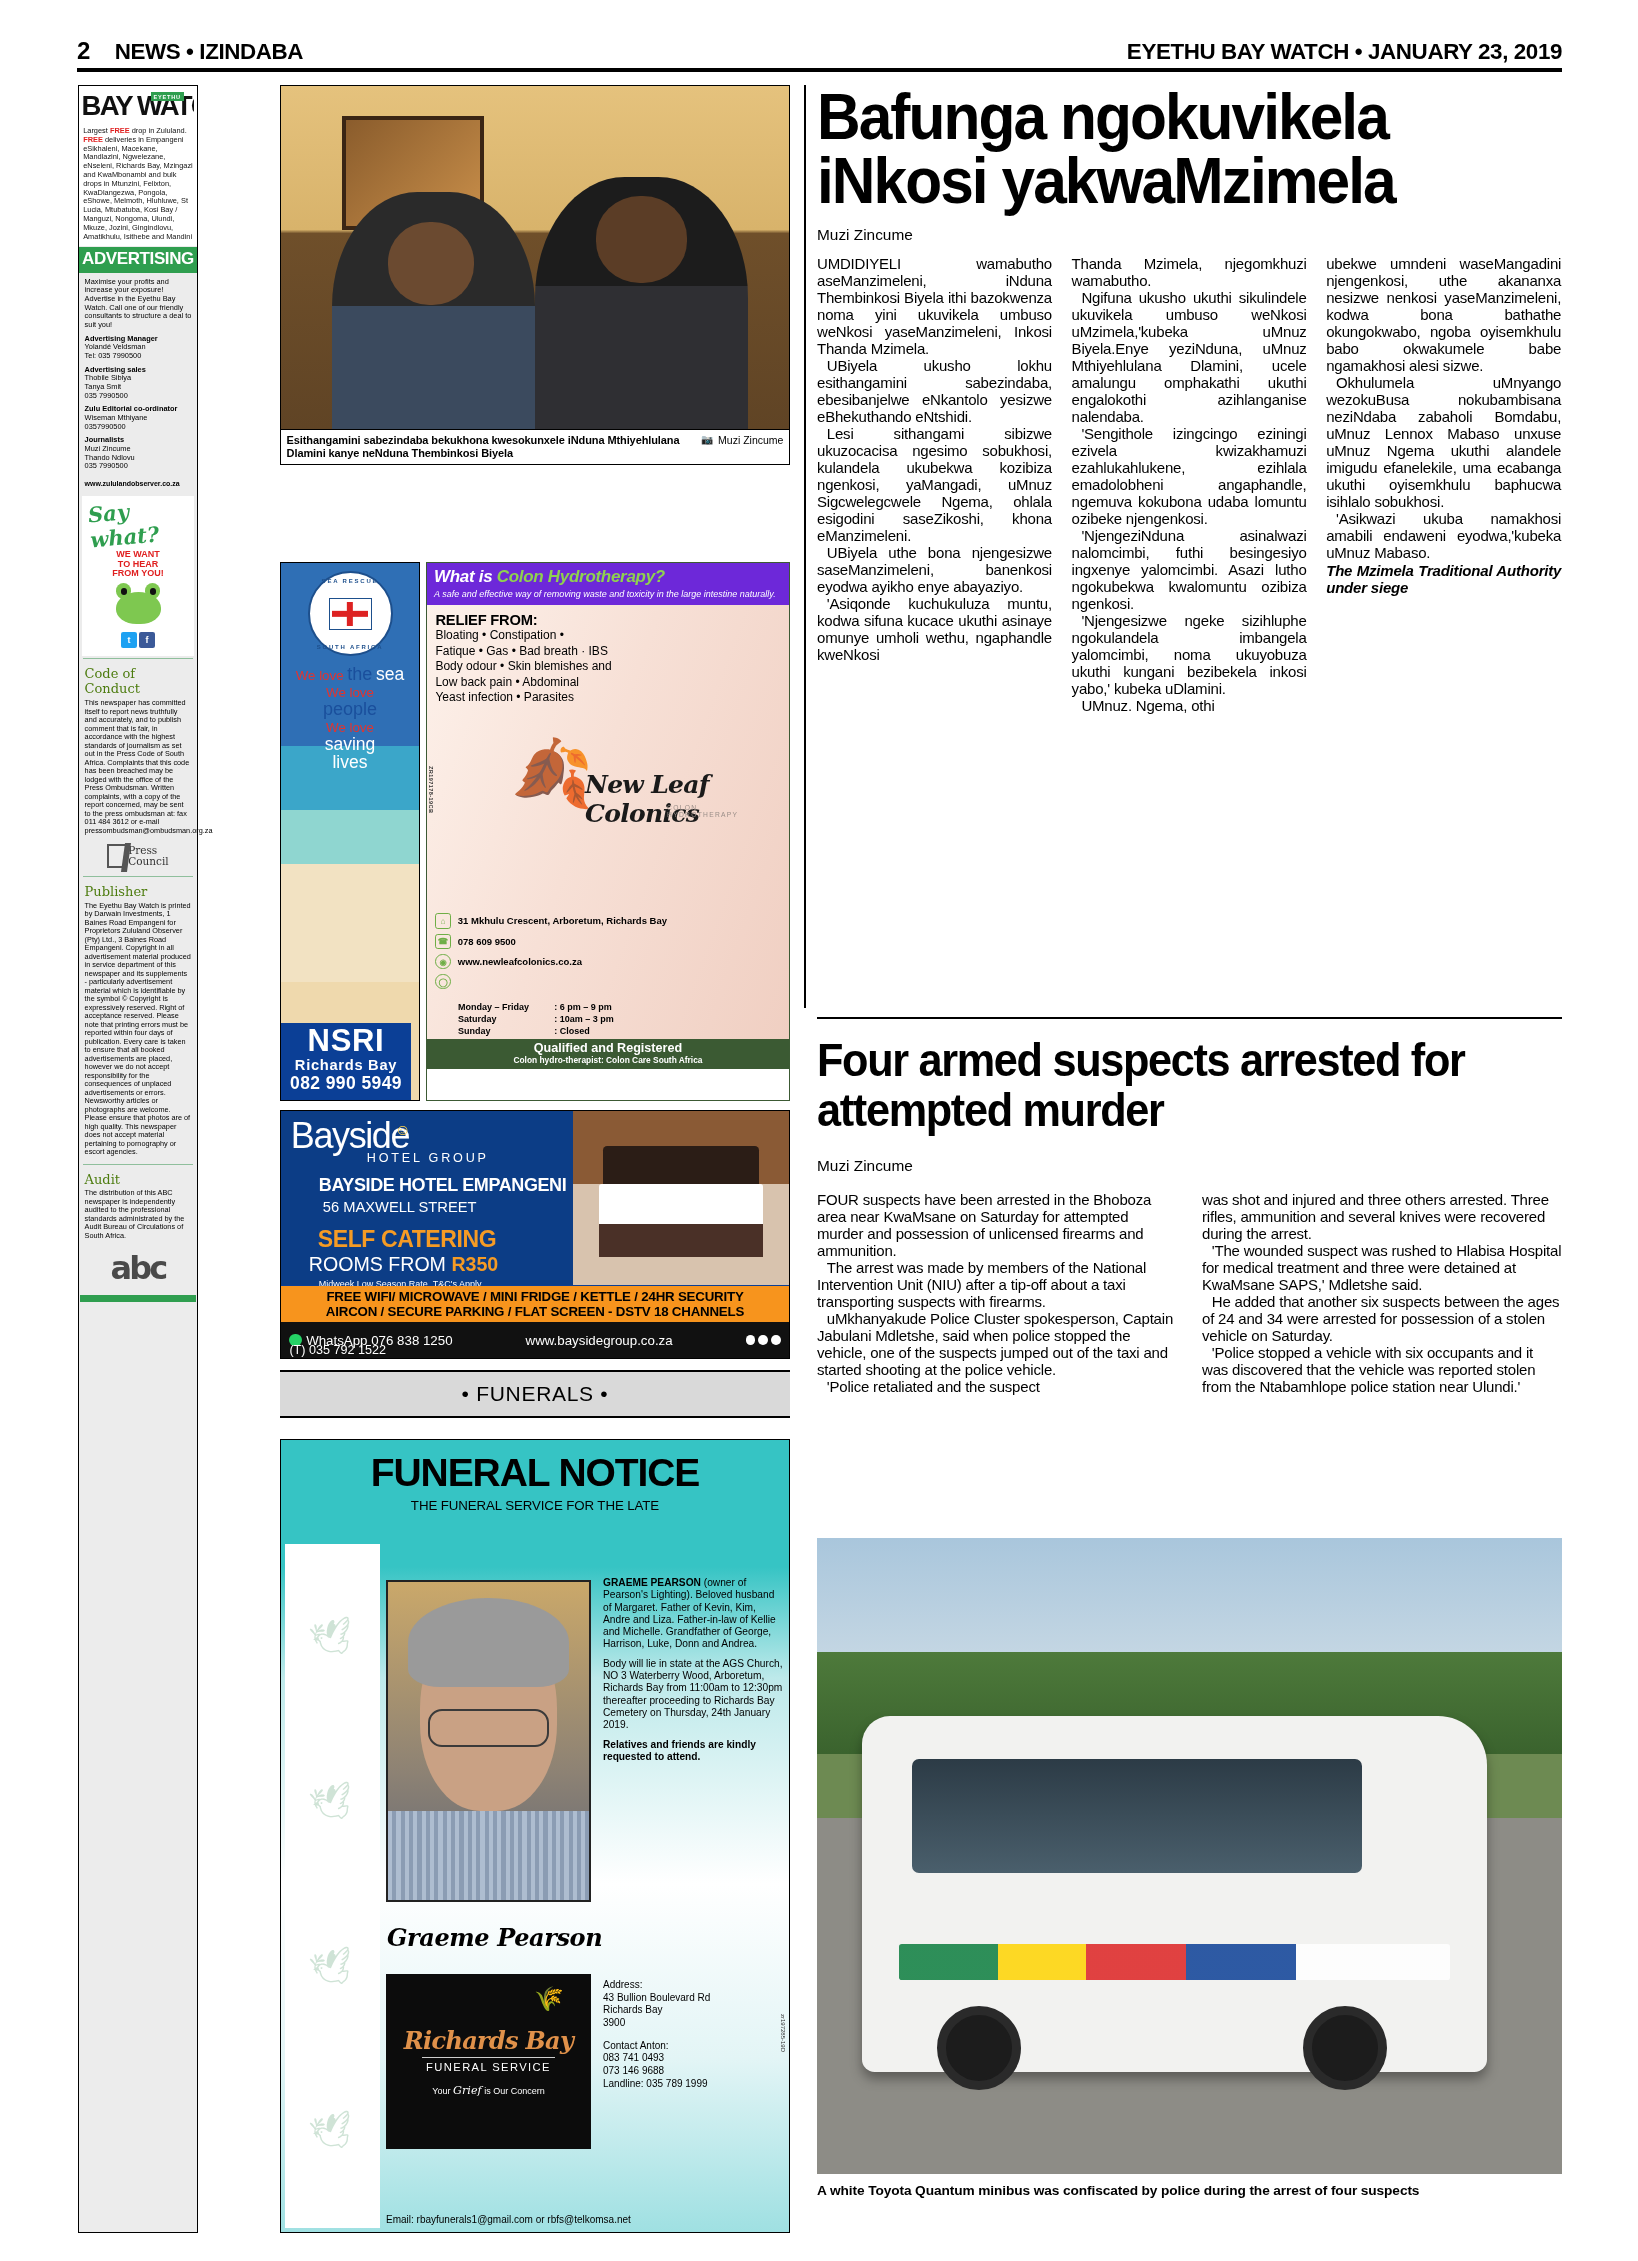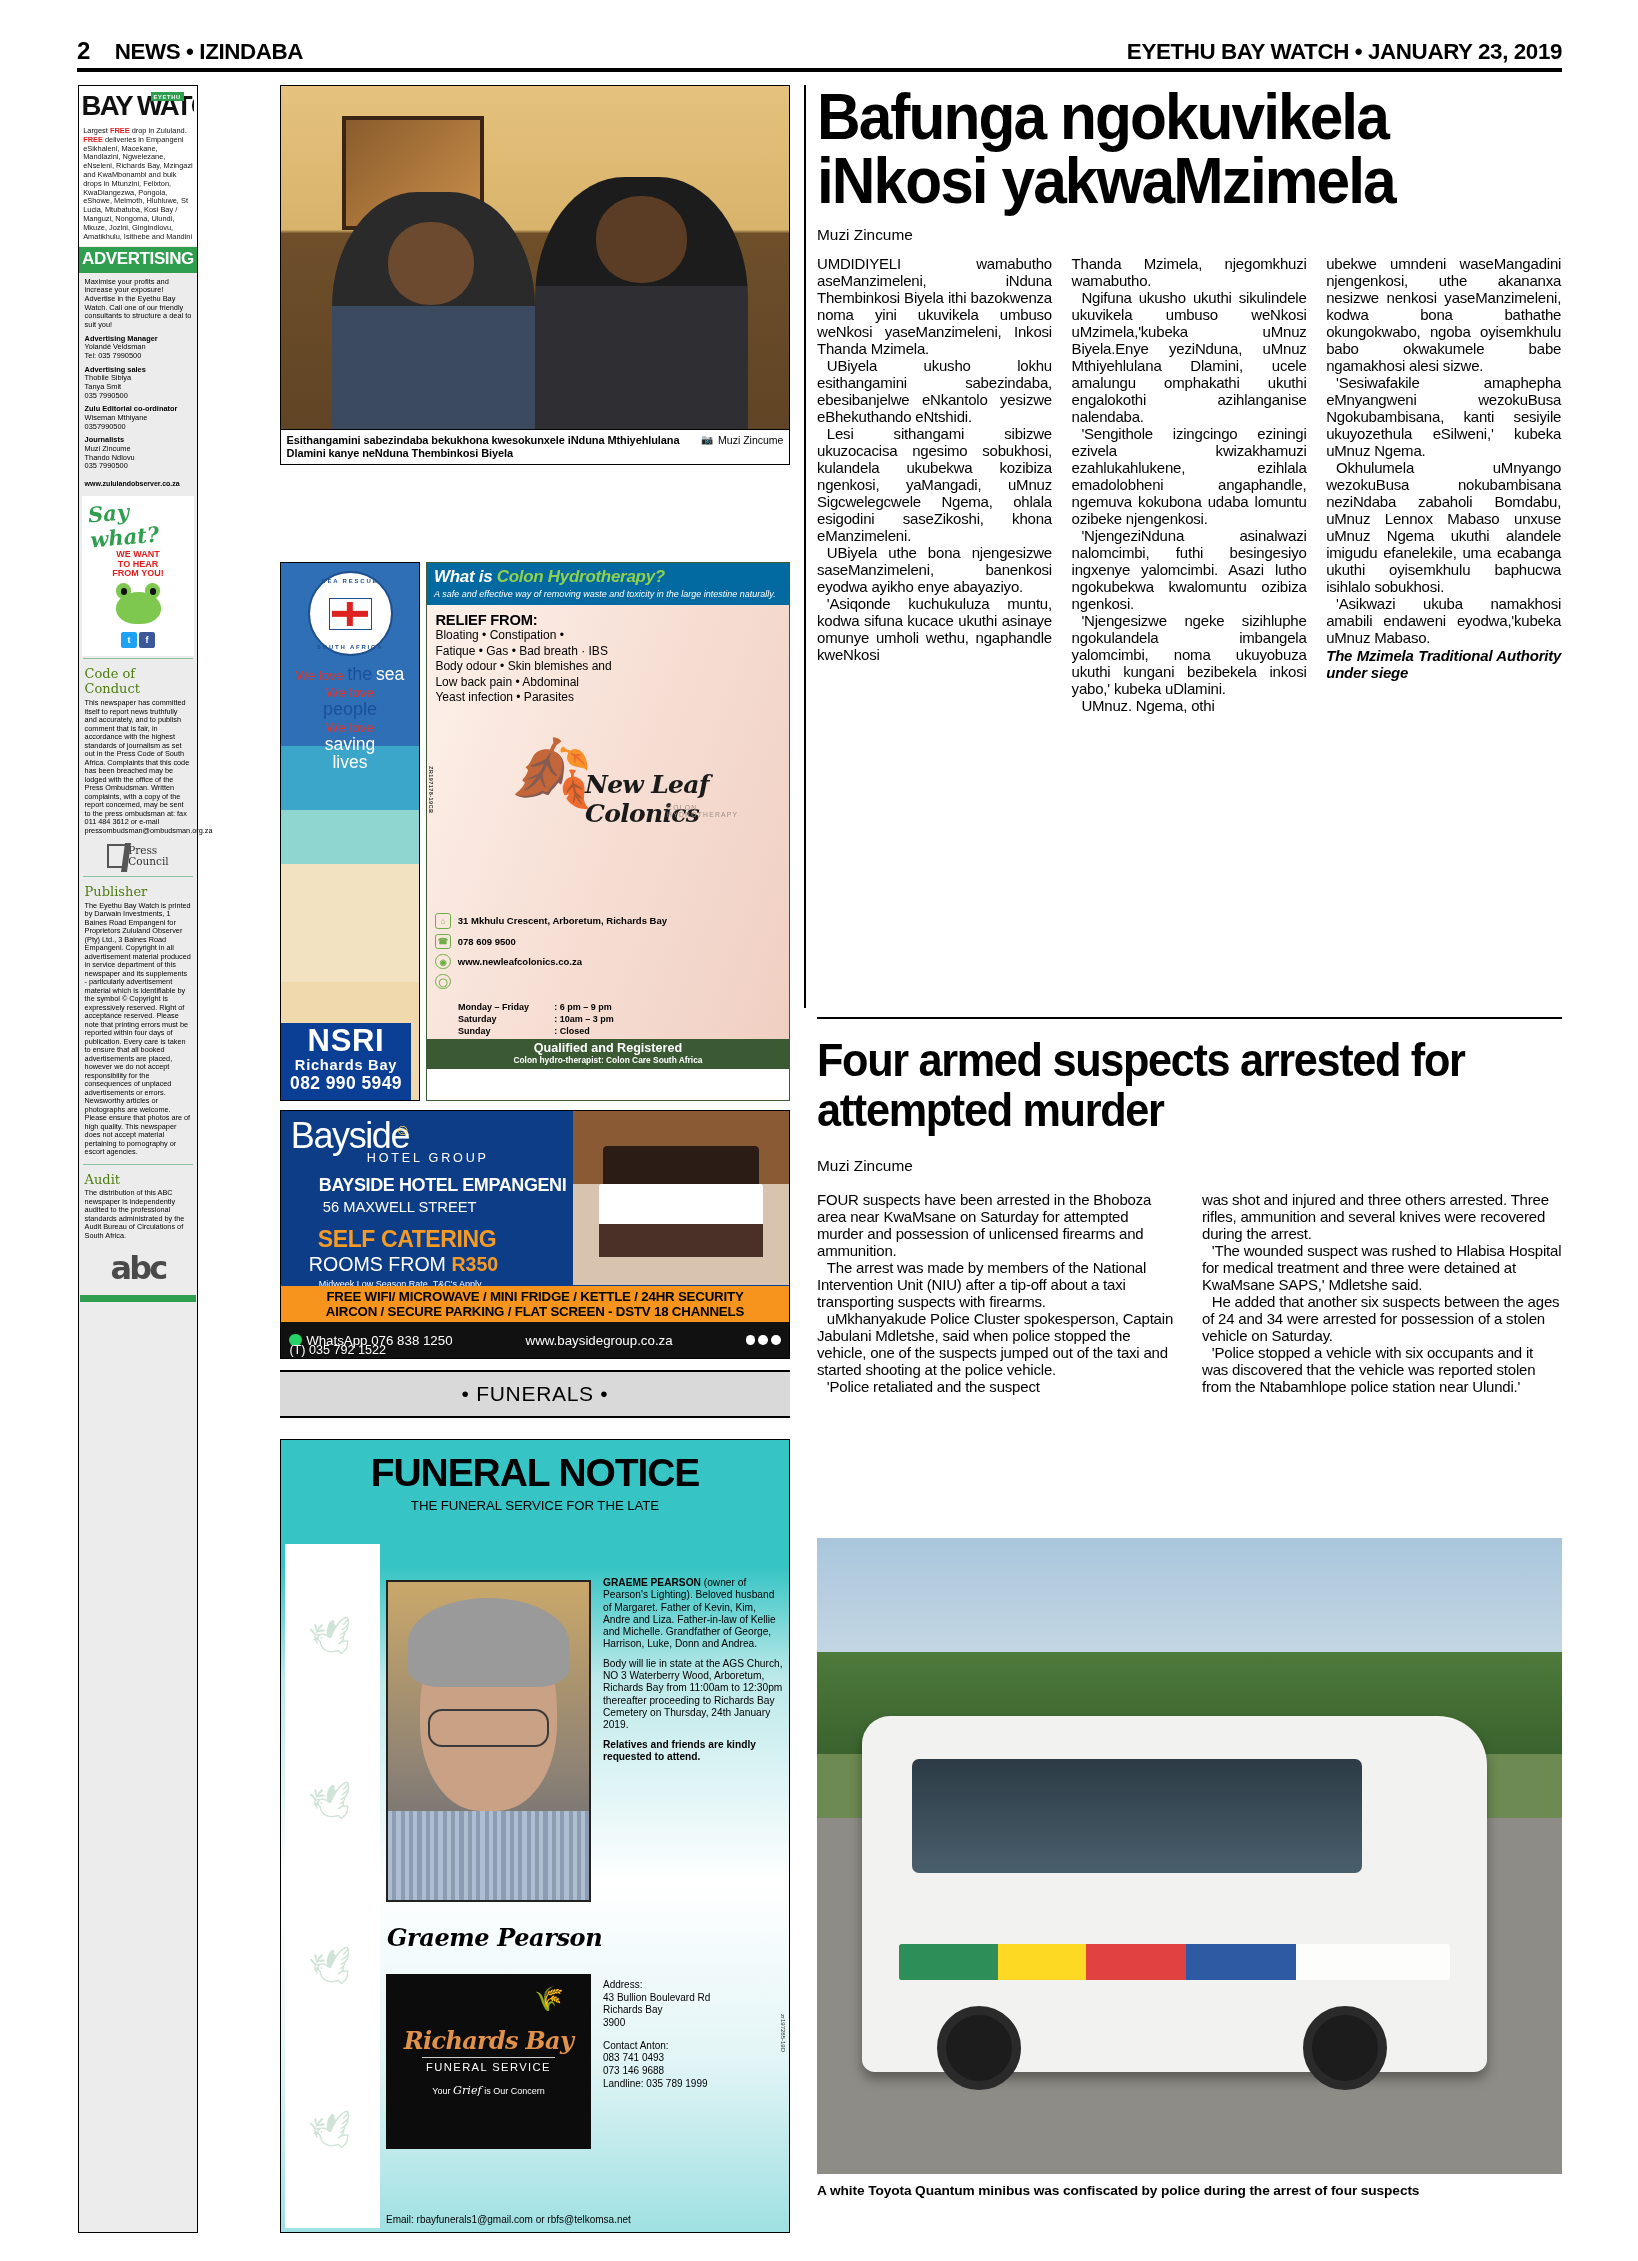--- a/index.html
+++ b/index.html
@@ -164,21 +164,21 @@
     text-align:center; padding: 2.8px 0 5.6px;
   }
   .nsri-box .n1 { font-size: 31px; font-weight:700; letter-spacing:0.7px; line-height: 32px; }
   .nsri-box .n2 { font-size: 14.7px; font-weight:700; letter-spacing: 0.7px; }
   .nsri-box .n3 { font-size: 17.5px; font-weight:700; letter-spacing: 0.4px; }
 
   .ad-colon {
     position:absolute; left: 426px; top: 562px; width: 364px; height: 539px;
     border: 1.4px solid #3c5a34; background:#fff; overflow:hidden;
   }
-  .colon-head { background:#0369a1; color:#fff; padding: 4.2px 7px 5.6px; }
+  .colon-head { background:#6d28d9; color:#fff; padding: 4.2px 7px 5.6px; }
   .colon-head h3 { font-size: 17px; font-style: italic; font-weight:700; letter-spacing:-0.3px; }
   .colon-head h3 .grn { color:#8fd14f; }
   .colon-head p { font-size: 9px; font-style:italic; line-height: 10.5px; margin-top: 2.1px; }
   .colon-body { position:relative; height: 434px;
     background: linear-gradient(110deg,#fdf1ea 0%, #f7e0d6 45%, #f0cfc2 100%); }
   .colon-body .relief { position:absolute; left: 8.4px; top: 7px; width: 231px; }
   .relief h4 { font-size: 14.7px; font-weight:700; letter-spacing:-0.2px; }
   .relief ul { list-style:none; font-size: 12px; line-height: 15.4px; }
   .nlc-logo { position:absolute; left: 84px; top: 140px; width: 252px; }
   .nlc-leaf { position:absolute; left: 0; top: 0; font-size: 66px; color:#6fae46; line-height: 56px; }
@@ -621,21 +621,20 @@
       <div class="col">
         <p class="first">Thanda Mzimela, njegomkhuzi wamabutho.</p>
         <p> Ngifuna ukusho ukuthi sikulindele ukuvikela umbuso weNkosi uMzimela,'kubeka uMnuz Biyela.Enye yeziNduna, uMnuz Mthiyehlulana Dlamini, ucele amalungu omphakathi ukuthi engalokothi azihlanganise nalendaba.</p>
         <p>'Sengithole izingcingo eziningi ezivela kwizakhamuzi ezahlukahlukene, ezihlala emadolobheni angaphandle, ngemuva kokubona udaba lomuntu ozibeke njengenkosi.</p>
         <p>'NjengeziNduna asinalwazi nalomcimbi, futhi besingesiyo ingxenye yalomcimbi. Asazi lutho ngokubekwa kwalomuntu ozibiza ngenkosi.</p>
         <p>'Njengesizwe ngeke sizihluphe ngokulandela imbangela yalomcimbi, noma ukuyobuza ukuthi kungani bezibekela inkosi yabo,' kubeka uDlamini.</p>
         <p>UMnuz. Ngema, othi</p>
       </div>
       <div class="col">
         <p class="first">ubekwe umndeni waseMangadini njengenkosi, uthe akananxa nesizwe nenkosi yaseManzimeleni, kodwa bona bathathe okungokwabo, ngoba oyisemkhulu babo okwakumele babe ngamakhosi alesi sizwe.</p>
-        <p>'Sesiwafakile amaphepha eMnyangweni wezokuBusa Ngokubambisana, kanti sesiyile ukuyozethula eSilweni,' kubeka uMnuz Ngema.</p>
         <p>Okhulumela uMnyango wezokuBusa nokubambisana neziNdaba zabaholi Bomdabu, uMnuz Lennox Mabaso unxuse uMnuz Ngema ukuthi alandele imigudu efanelekile, uma ecabanga ukuthi oyisemkhulu baphucwa isihlalo sobukhosi.</p>
         <p>'Asikwazi ukuba namakhosi amabili endaweni eyodwa,'kubeka uMnuz Mabaso.</p>
         <p class="italbold">The Mzimela Traditional Authority under siege</p>
       </div>
     </div>
   </div>
 
   <div class="art2-rule"></div>
   <h2 class="hl2">Four armed suspects arrested for attempted murder</h2>
   <div class="byline2">Muzi Zincume</div>

